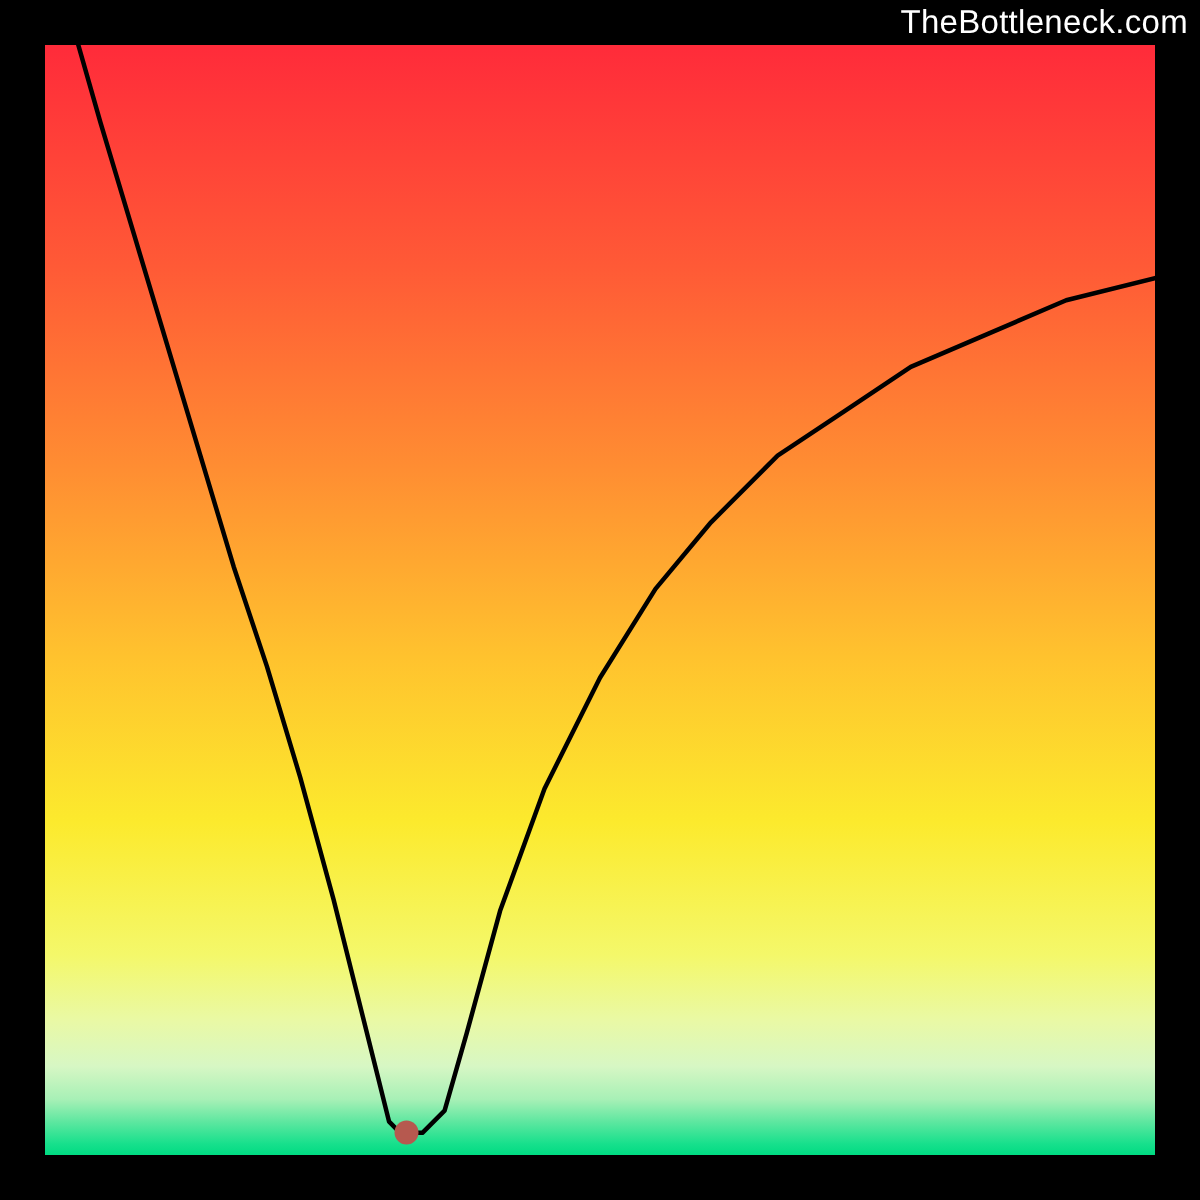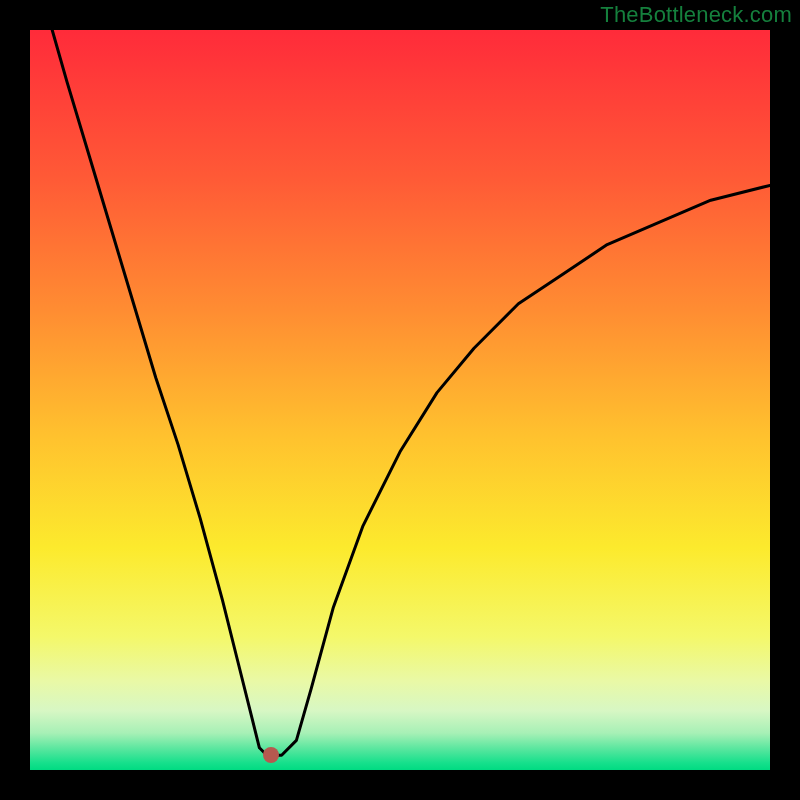--- a/index.html
+++ b/index.html
@@ -14,21 +14,21 @@
   .frame {
     position: relative;
     width: 800px;
     height: 800px;
     background: #000;
   }
   .watermark {
     position: absolute;
     top: 2px;
     right: 8px;
-    color: #15803d;
+    color: #ffffff;
     font-size: 22px;
     font-weight: 500;
     letter-spacing: 0.2px;
     z-index: 5;
   }
   .plot-area {
     position: absolute;
     left: 30px;
     top: 30px;
     width: 740px;

